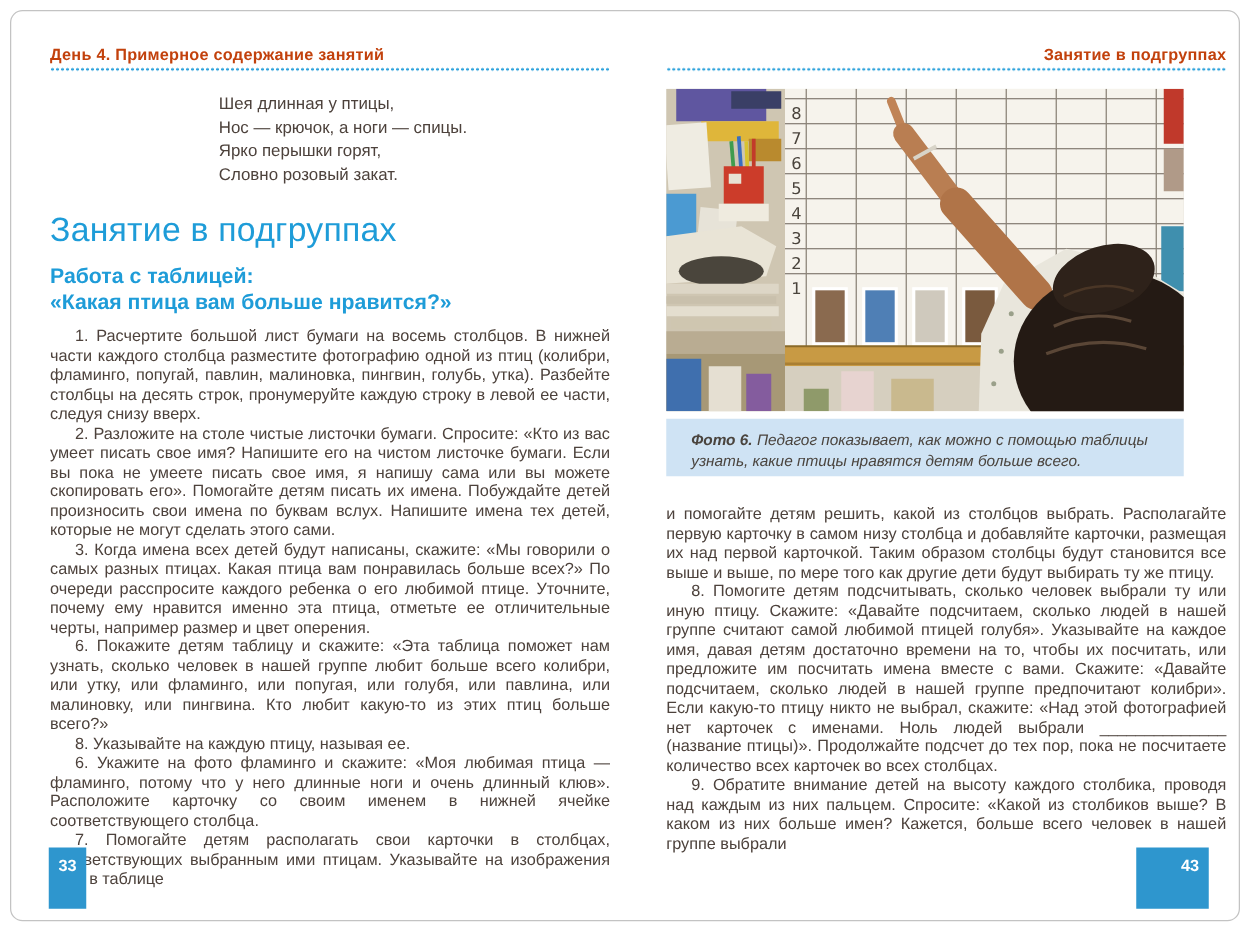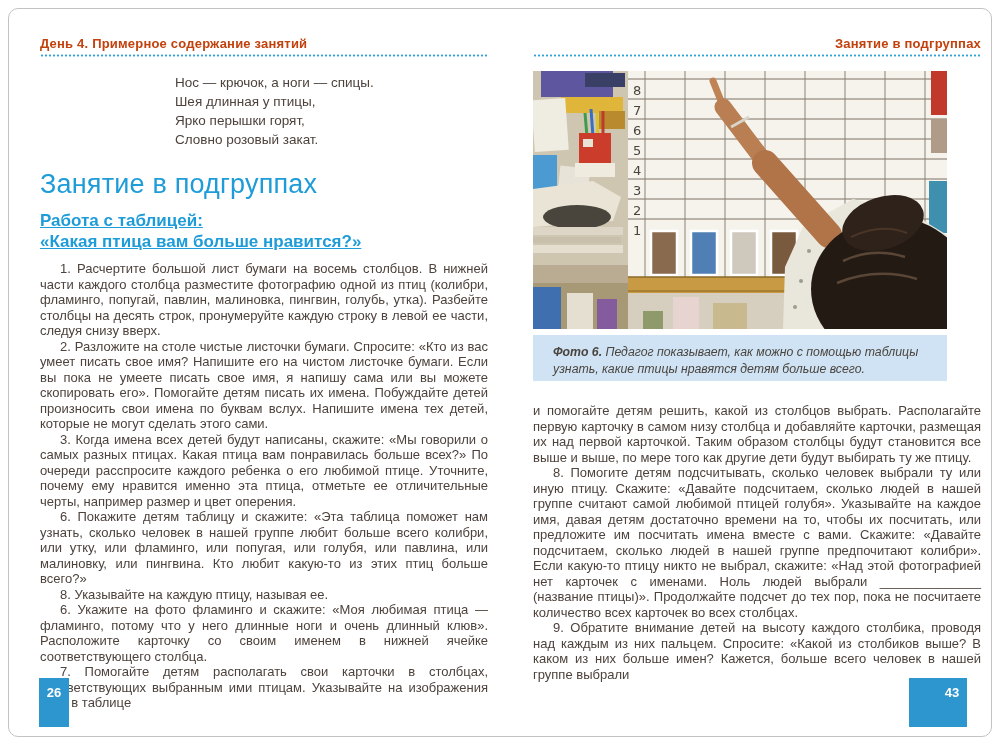--- a/index.html
+++ b/index.html
@@ -29,21 +29,21 @@
   }
 
   .poem{margin:16px 0 0 135px;color:#4d423c;font-size:13.5px;line-height:19px;}
   .poem-attr{margin-left:105px;font-style:italic;}
 
   h1.page-title{
     margin:20px 0 0 0;color:#1e9cd8;font-size:27px;font-weight:normal;
     letter-spacing:.2px;
   }
   h2.page-subtitle{
-    margin:10px 0 0 0;color:#1e9cd8;font-size:17px;font-weight:bold;line-height:21px;text-decoration:underline;
+    margin:10px 0 0 0;color:#1e9cd8;font-size:17px;font-weight:bold;line-height:21px;
   }
 
   .body-text{margin-top:9px;color:#4d423c;font-size:13px;line-height:15.5px;text-align:justify;}
   .body-text p{margin:0;text-indent:20px;}
   .body-text p.noindent{text-indent:0;}
 
   figure.photo-figure{margin:14px 0 0 0;width:414px;}
   .photo-box{width:414px;height:258px;display:block;}
   figcaption.photo-caption{
     margin-top:6px;background:#cfe3f4;padding:9px 14px 4px 20px;
@@ -63,22 +63,22 @@
 
 <div class="frame">
 
   <div class="col col-left">
     <div class="header-row">
       <span class="header-text">День 4. Примерное содержание занятий</span>
     </div>
     <div class="dotted-rule"></div>
 
     <div class="poem">
+      <div>Шея длинная у птицы,</div>
       <div>Нос — крючок, а ноги — спицы.</div>
-      <div>Шея длинная у птицы,</div>
       <div>Ярко перышки горят,</div>
       <div>Словно розовый закат.</div>
     </div>
 
     <h1 class="page-title">Занятие в подгруппах</h1>
     <h2 class="page-subtitle"><span>Работа с таблицей:</span><br>
       <span>«Какая птица вам больше нравится?»</span></h2>
 
     <div class="body-text">
       <p>1. Расчертите большой лист бумаги на восемь столбцов. В нижней части каждого столбца разместите фотографию одной из птиц (колибри, фламинго, попугай, павлин, малиновка, пингвин, голубь, утка). Разбейте столбцы на десять строк, пронумеруйте каждую строку в левой ее части, следуя снизу вверх.</p>
@@ -228,15 +228,15 @@
       </figcaption>
     </figure>
 
     <div class="body-text" style="margin-top:22px;">
       <p class="noindent">и помогайте детям решить, какой из столбцов выбрать. Располагайте первую карточку в самом низу столбца и добавляйте карточки, размещая их над первой карточкой. Таким образом столбцы будут становится все выше и выше, по мере того как другие дети будут выбирать ту же птицу.</p>
       <p>8. Помогите детям подсчитывать, сколько человек выбрали ту или иную птицу. Скажите: «Давайте подсчитаем, сколько людей в нашей группе считают самой любимой птицей голубя». Указывайте на каждое имя, давая детям достаточно времени на то, чтобы их посчитать, или предложите им посчитать имена вместе с вами. Скажите: «Давайте подсчитаем, сколько людей в нашей группе предпочитают колибри». Если какую-то птицу никто не выбрал, скажите: «Над этой фотографией нет карточек с именами. Ноль людей выбрали ______________ (название птицы)». Продолжайте подсчет до тех пор, пока не посчитаете количество всех карточек во всех столбцах.</p>
       <p>9. Обратите внимание детей на высоту каждого столбика, проводя над каждым из них пальцем. Спросите: «Какой из столбиков выше? В каком из них больше имен? Кажется, больше всего человек в нашей группе выбрали</p>
     </div>
   </div>
 
-  <div class="pagenum pagenum-left">26</div>
+  <div class="pagenum pagenum-left">33</div>
   <div class="pagenum pagenum-right">43</div>
 </div>
 
 </body></html>

